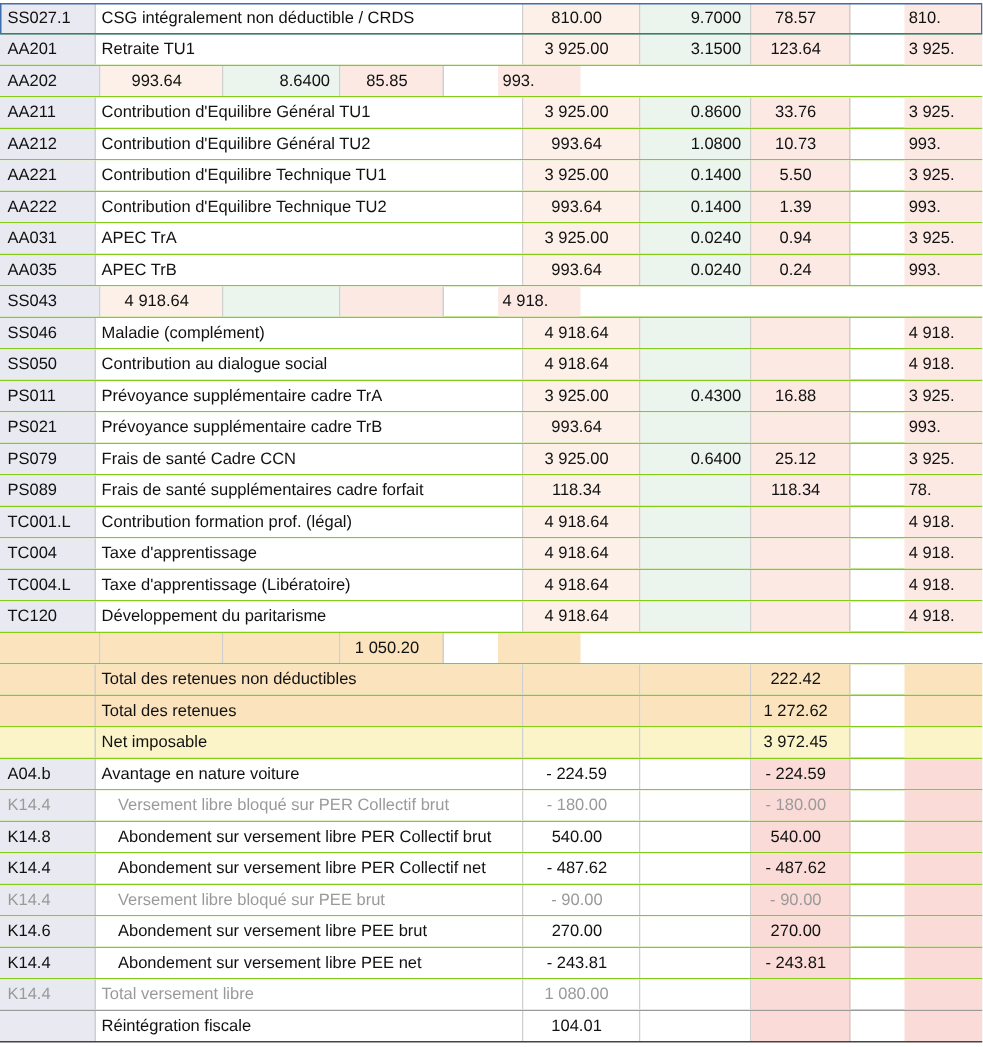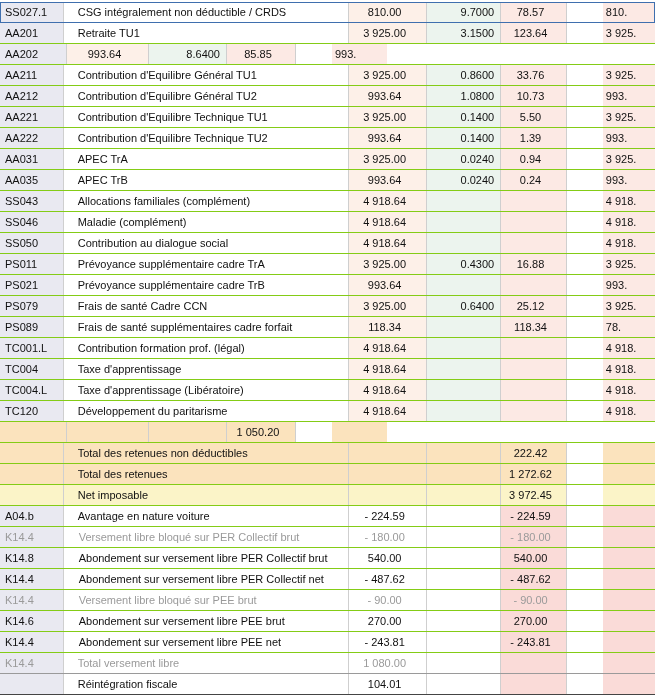--- a/index.html
+++ b/index.html
@@ -14,21 +14,21 @@
   .row {
     display: flex; height: 21px;
     border-bottom: 1px solid #84cc16;
     background: #fff;
   }
   .cell {
     border-right: 1px solid #cfcfcf;
     line-height: 20px; overflow: hidden; white-space: nowrap;
   }
   .code   { width: 67px;  background: var(--code-col-bg,#e9e9f1); padding-left: 5px; }
-  .label  { width: 301px; background: #fff; padding-left: 14px; }
+  .label  { width: 301px; background: #fff; padding-left: 4px; }
   .base   { width: 82px;  background: var(--base-col-bg,#fdf0e8); text-align: center; padding-right: 6px; }
   .rate   { width: 78px;  background: var(--rate-col-bg,#ecf4ee); text-align: right; padding-right: 6px; }
   .amount { width: 69px;  background: var(--amount-col-bg,#fce9e4); text-align: center; padding-right: 6px; }
   .base2  { width: 55px;  background: var(--amount-col-bg,#fce9e4); padding-left: 3px; border-right: none; margin-left: 36px; }
 
   .t-total .cell { background: var(--total-row-bg,#fbe3bd); }
   .t-net .cell   { background: var(--net-row-bg,#fbf4c8); }
 
   .t-lower .label, .t-lower .base, .t-lower .rate { background: #fff; }
   .t-lower .amount, .t-lower .base2 { background: var(--lower-amount-bg,#fadbd8); }
@@ -115,21 +115,20 @@
     <div class="row t-normal">
     <div class="cell code">AA035</div>
     <div class="cell label">APEC TrB</div>
     <div class="cell base">993.64</div>
     <div class="cell rate">0.0240</div>
     <div class="cell amount">0.24</div>
     <div class="cell base2">993.</div>
   </div>
     <div class="row t-normal">
     <div class="cell code">SS043</div>
-    <div class="cell label">Allocations familiales (complément)</div>
     <div class="cell base">4 918.64</div>
     <div class="cell rate"></div>
     <div class="cell amount"></div>
     <div class="cell base2">4 918.</div>
   </div>
     <div class="row t-normal">
     <div class="cell code">SS046</div>
     <div class="cell label">Maladie (complément)</div>
     <div class="cell base">4 918.64</div>
     <div class="cell rate"></div>

